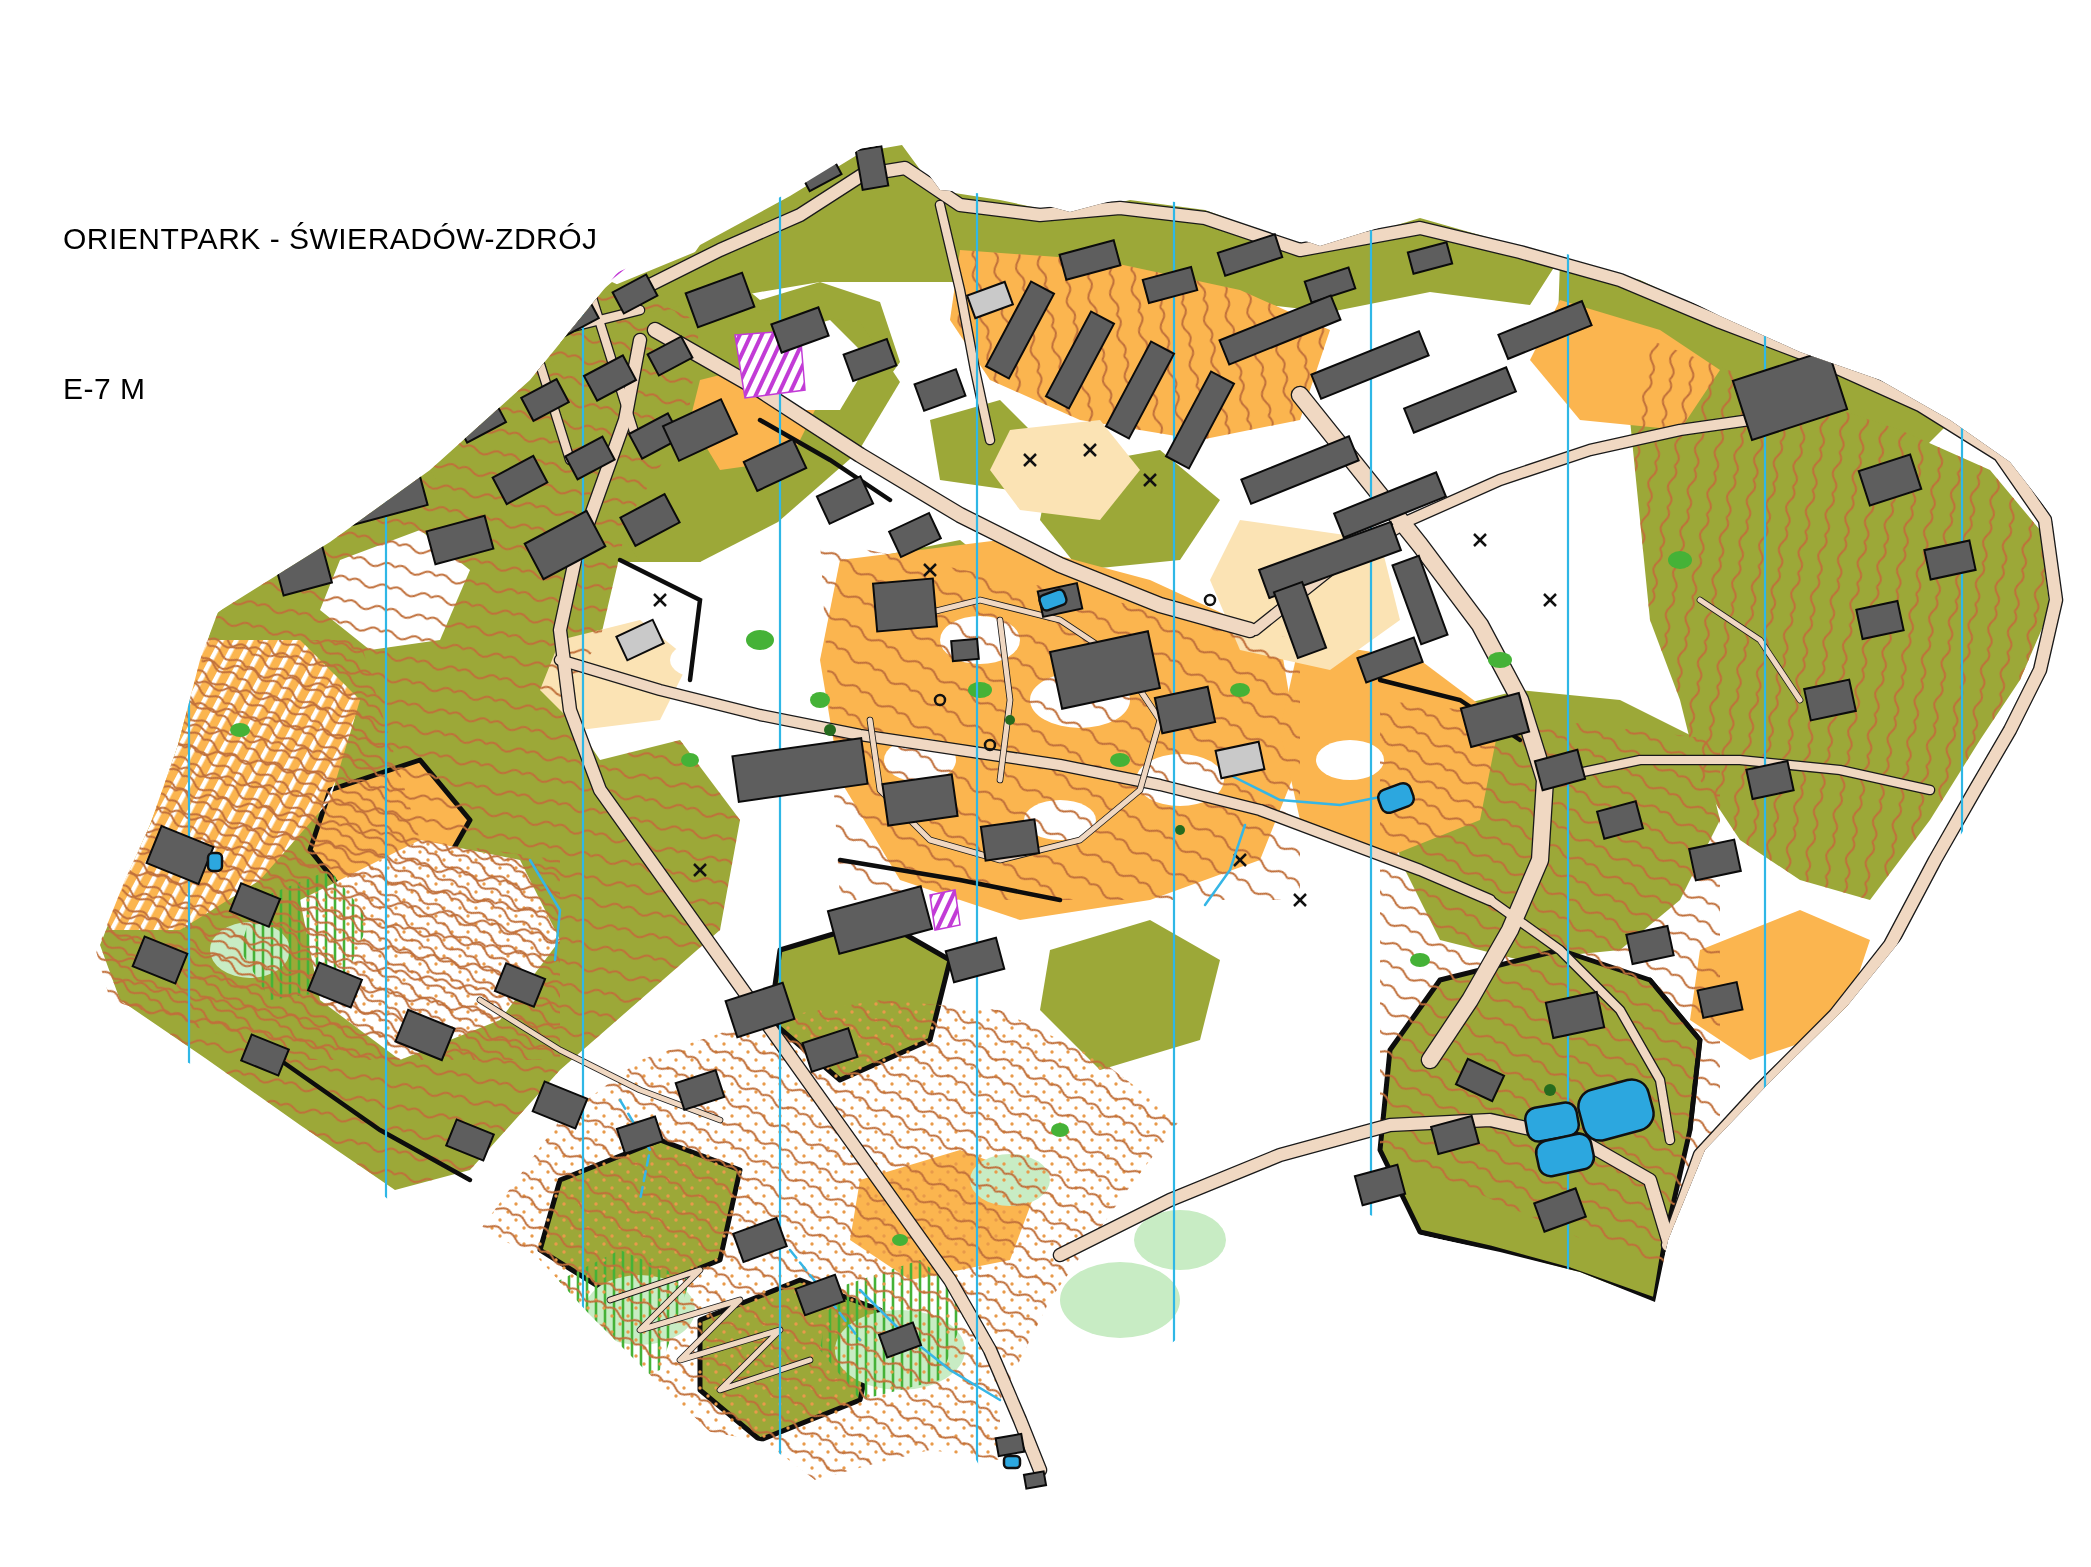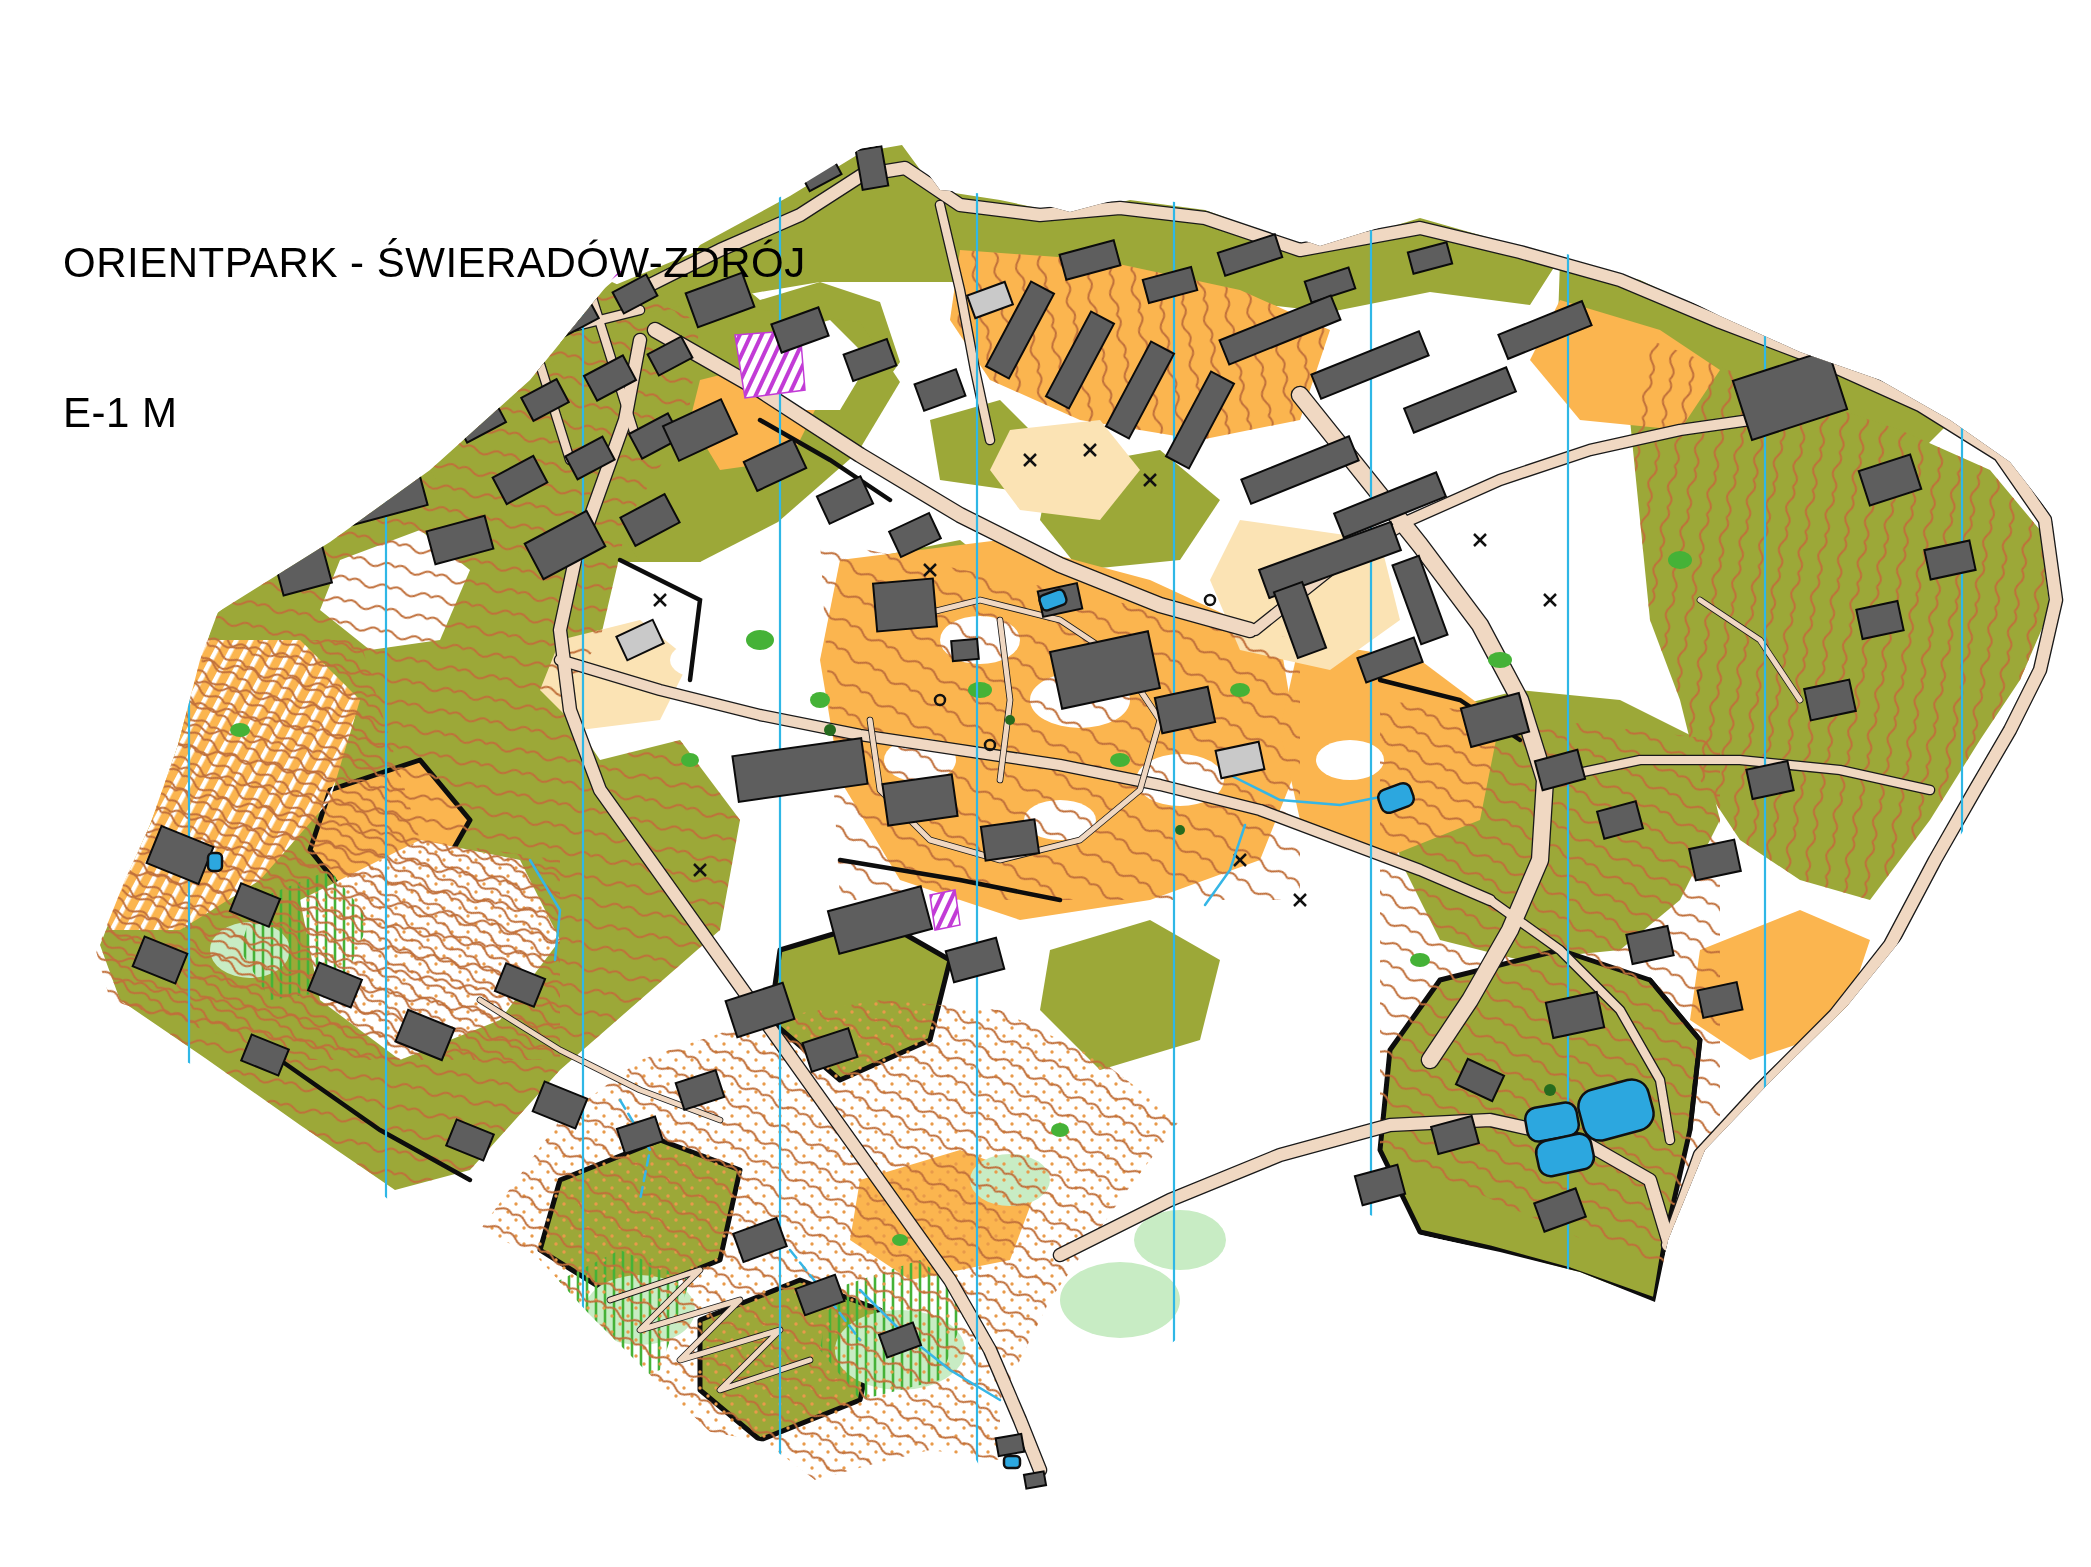--- a/index.html
+++ b/index.html
@@ -1,20 +1,20 @@
 <!DOCTYPE html>
 <html><head>
 <meta charset="utf-8">
 <style>
   html,body{margin:0;padding:0;background:#ffffff;}
   #stage{position:relative;width:2091px;height:1567px;background:#ffffff;overflow:hidden;
          font-family:"Liberation Sans",sans-serif;}
   #map-svg{position:absolute;left:0;top:0;}
-  #title-block{position:absolute;left:63px;top:138px;color:#000;
-               font-size:42px;line-height:50px;letter-spacing:.5px;white-space:pre;}
+  #title-block{position:absolute;left:63px;top:114px;color:#000;
+               font-size:30px;line-height:50px;letter-spacing:.5px;white-space:pre;}
 </style>
 </head>
 <body>
 
 <div id="stage">
   <svg id="map-svg" width="2091" height="1567" viewBox="0 0 2091 1567">
       <defs>
         <clipPath id="mapclip">
           <polygon points="618,272 700,238 790,192 862,148 905,142 940,190 1010,196 1070,212 1130,196 1205,206 1262,226 1320,246 1420,215 1490,232 1560,252 1640,276 1720,316 1800,352 1880,380 1950,420 2010,462 2052,516 2066,592 2056,660 2030,724 1995,776 1952,850 1905,935 1848,1005 1770,1082 1705,1150 1668,1240 1655,1302 1580,1272 1500,1252 1420,1235 1345,1205 1290,1238 1230,1290 1170,1345 1115,1405 1068,1470 1040,1505 1005,1512 975,1458 930,1452 870,1468 815,1482 765,1442 710,1432 655,1380 590,1315 535,1255 480,1232 420,1228 355,1170 290,1122 225,1082 160,1048 120,1085 78,1132 70,1100 80,1020 95,955 125,880 150,825 178,745 200,660 218,612 250,592 330,542 430,470 530,380"></polygon>
         </clipPath>
@@ -335,15 +335,15 @@
           <rect x="1379" y="786" width="34" height="24" rx="8" fill="#2CA7DF" transform="rotate(-20 1396 798)"></rect>
           <rect x="1040" y="592" width="26" height="16" rx="5.333333333333333" fill="#2CA7DF" transform="rotate(-20 1053 600)"></rect>
           <rect x="208" y="853" width="14" height="18" rx="4.666666666666667" fill="#2CA7DF" transform="rotate(0 215 862)"></rect>
           <rect x="175" y="1135" width="20" height="14" rx="4.666666666666667" fill="#2CA7DF" transform="rotate(0 185 1142)"></rect>
           <rect x="1004" y="1456" width="16" height="12" rx="4" fill="#2CA7DF" transform="rotate(0 1012 1462)"></rect>
         </g>
       </g>
     </svg>
   <div id="title-block">
     <div>ORIENTPARK - ŚWIERADÓW-ZDRÓJ</div>
-    <div>E-1 M</div>
+    <div>E-7 M</div>
   </div>
 </div>
 
 </body></html>

